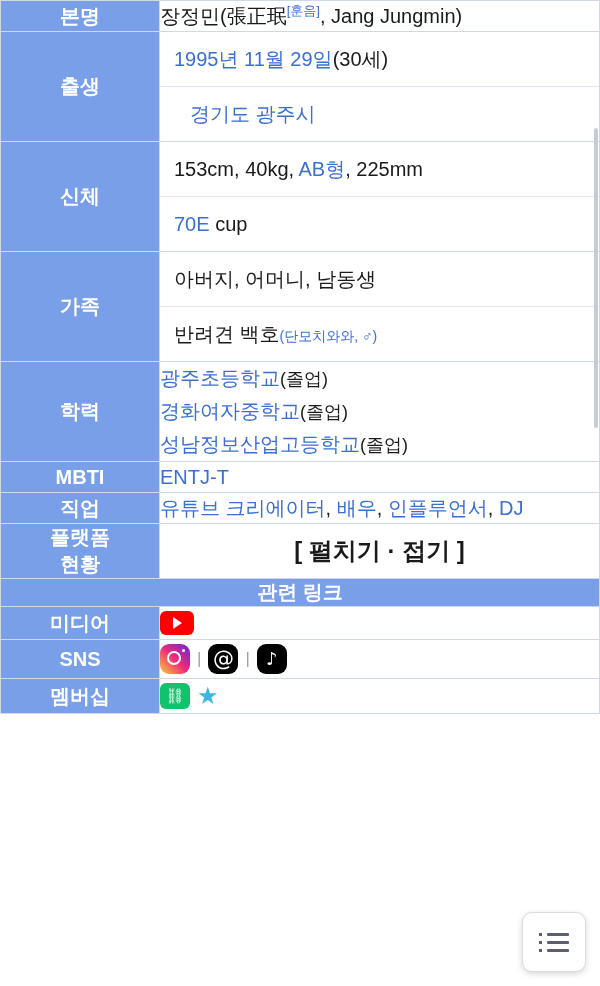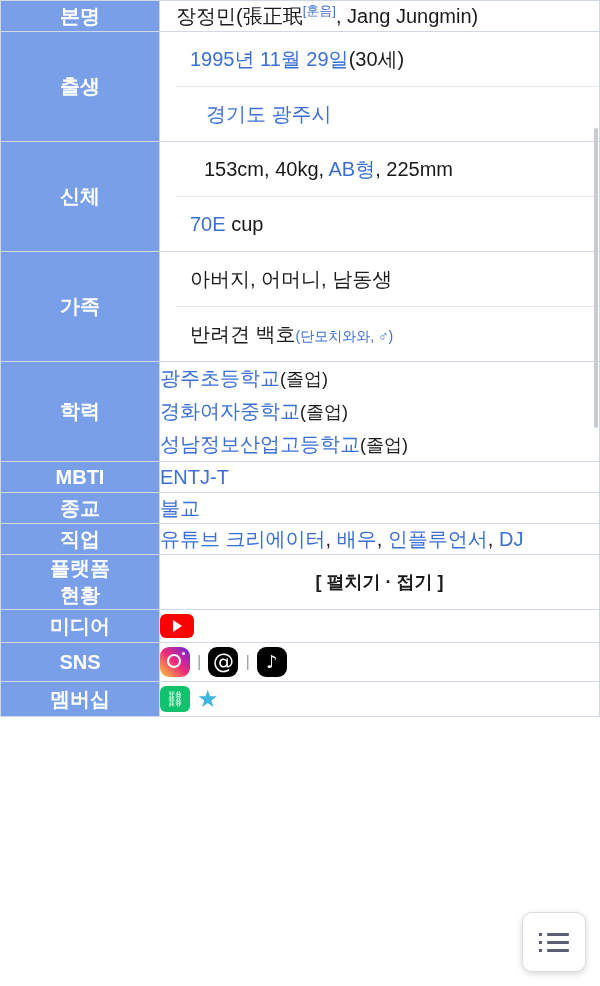--- a/index.html
+++ b/index.html
@@ -37,21 +37,20 @@
   }
   .val {
     background: #ffffff;
     color: #1a1a1a;
     font-size: 20px;
     padding: 12px 14px;
     line-height: 1.5;
   }
   .sub {
     border-bottom: 1px solid #e3e7ee;
-    margin-left: 16px;
   }
   .sub:last-child {
     border-bottom: none;
   }
   .cellwrap {
     display: block;
   }
   .link {
     color: #3b6fd4;
   }
@@ -70,21 +69,21 @@
   .section-title {
     background: #789fe8;
     color: #ffffff;
     font-size: 20px;
     font-weight: bold;
     text-align: center;
     padding: 11px 4px;
   }
   .toggle-cell {
     text-align: center;
-    font-size: 18px;
+    font-size: 24px;
     font-weight: bold;
     color: #1a1a1a;
     padding: 14px 4px;
     margin-left: 9px;
   }
   .flag {
     display: inline-block;
     width: 26px;
     height: 18px;
     background: #ffffff;
@@ -270,21 +269,21 @@
       <td class="val" style="padding:0">
         <div class="sub" style="padding:12px 14px"><span class="link">1995년 11월 29일</span><span>(30세)</span></div>
         <div class="sub" style="padding:12px 30px"><span class="link">경기도 광주시</span></div>
       </td>
     </tr>
 
 
     <tr>
       <td class="hdr">신체</td>
       <td class="val" style="padding:0">
-        <div class="sub" style="padding:12px 28px"><span>153cm, 40kg, </span><span class="link">AB형</span><span>, 225mm</span></div>
+        <div class="sub" style="padding:12px 14px"><span>153cm, 40kg, </span><span class="link">AB형</span><span>, 225mm</span></div>
         <div class="sub" style="padding:12px 14px"><span class="link">70E</span><span> cup</span></div>
       </td>
     </tr>
 
     <tr>
       <td class="hdr">가족</td>
       <td class="val" style="padding:0">
         <div class="sub" style="padding:12px 14px"><span>아버지, 어머니, 남동생</span></div>
         <div class="sub" style="padding:12px 14px"><span>반려견 백호</span><span class="smalllink">(단모치와와, ♂)</span></div>
       </td>
@@ -297,38 +296,37 @@
         <div><span class="link">경화여자중학교</span><span class="small">(졸업)</span></div>
         <div><span class="link">성남정보산업고등학교</span><span class="small">(졸업)</span></div>
       </td>
     </tr>
 
     <tr>
       <td class="hdr">MBTI</td>
       <td class="val"><span class="link">ENTJ-T</span></td>
     </tr>
 
-    <tr>
-      <td class="hdr">종교</td>
-      <td class="val"><span class="link">불교</span></td>
-    </tr>
 
     <tr>
       <td class="hdr">직업</td>
       <td class="val"><span class="link">유튜브 크리에이터</span><span>, </span><span class="link">배우</span><span>, </span><span class="link">인플루언서</span><span>, </span><span class="link">DJ</span></td>
     </tr>
 
     <tr>
       <td class="hdr">
         <div>플랫폼</div>
         <div>현황</div>
       </td>
       <td class="toggle-cell">[ 펼치기 · 접기 ]</td>
     </tr>
 
+    <tr>
+      <td class="section-title" colspan="2">관련 링크</td>
+    </tr>
 
     <tr>
       <td class="hdr">미디어</td>
       <td class="val">
         <div class="icon-row">
           <span class="yt"></span>
         </div>
       </td>
     </tr>
 

